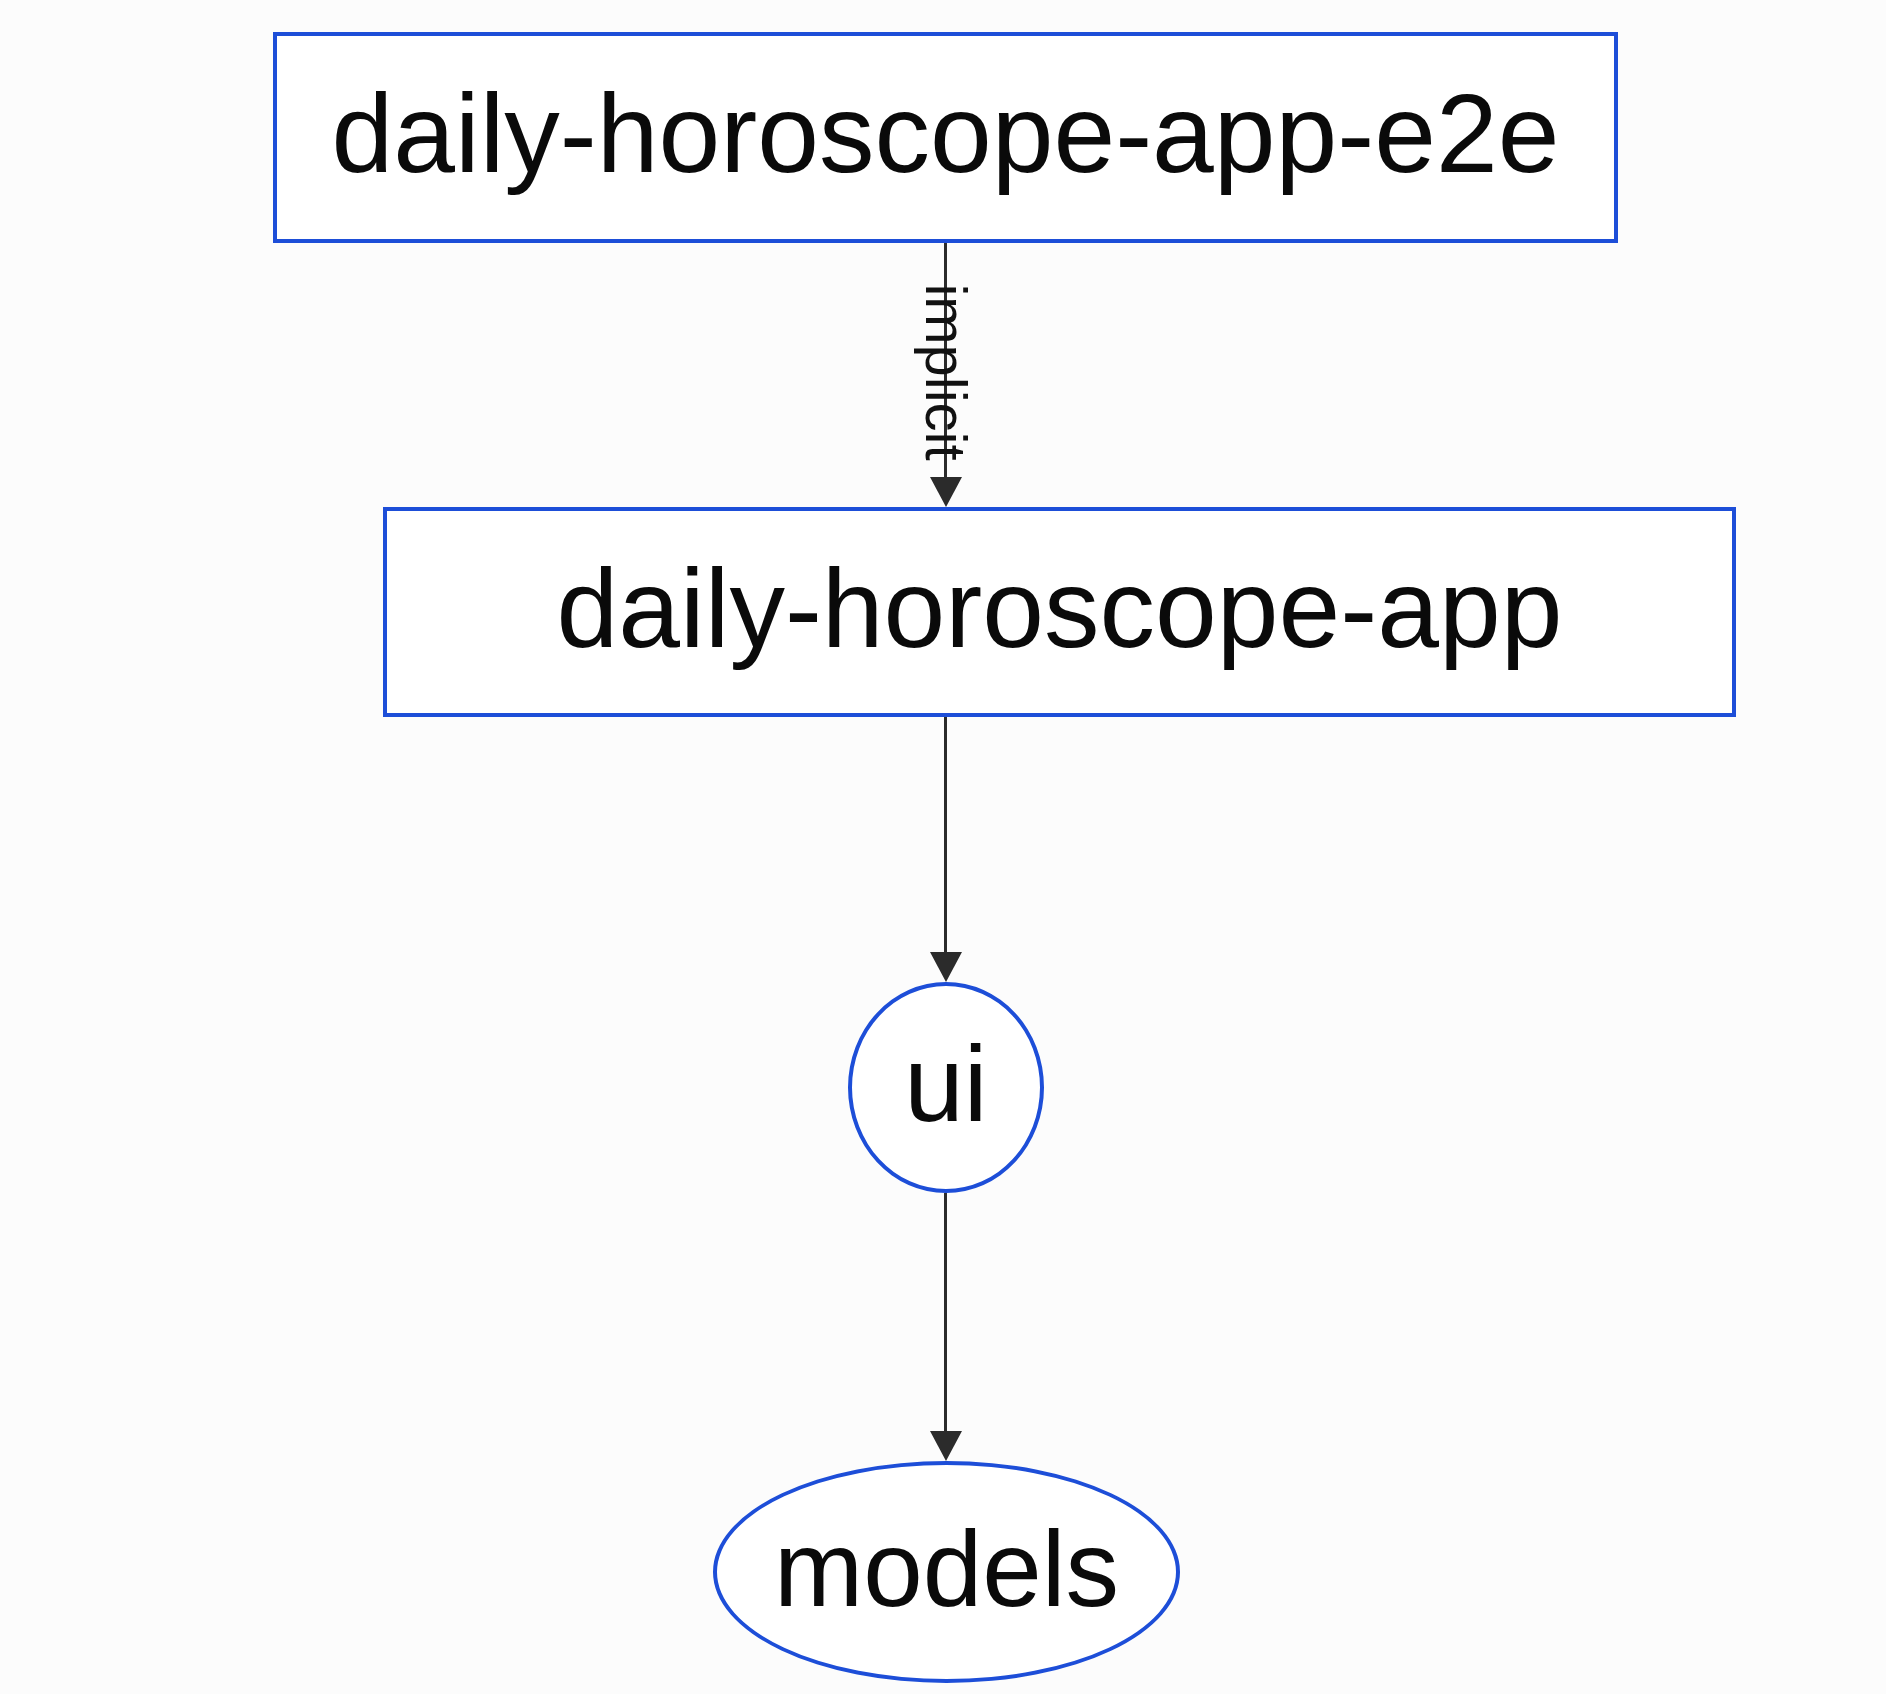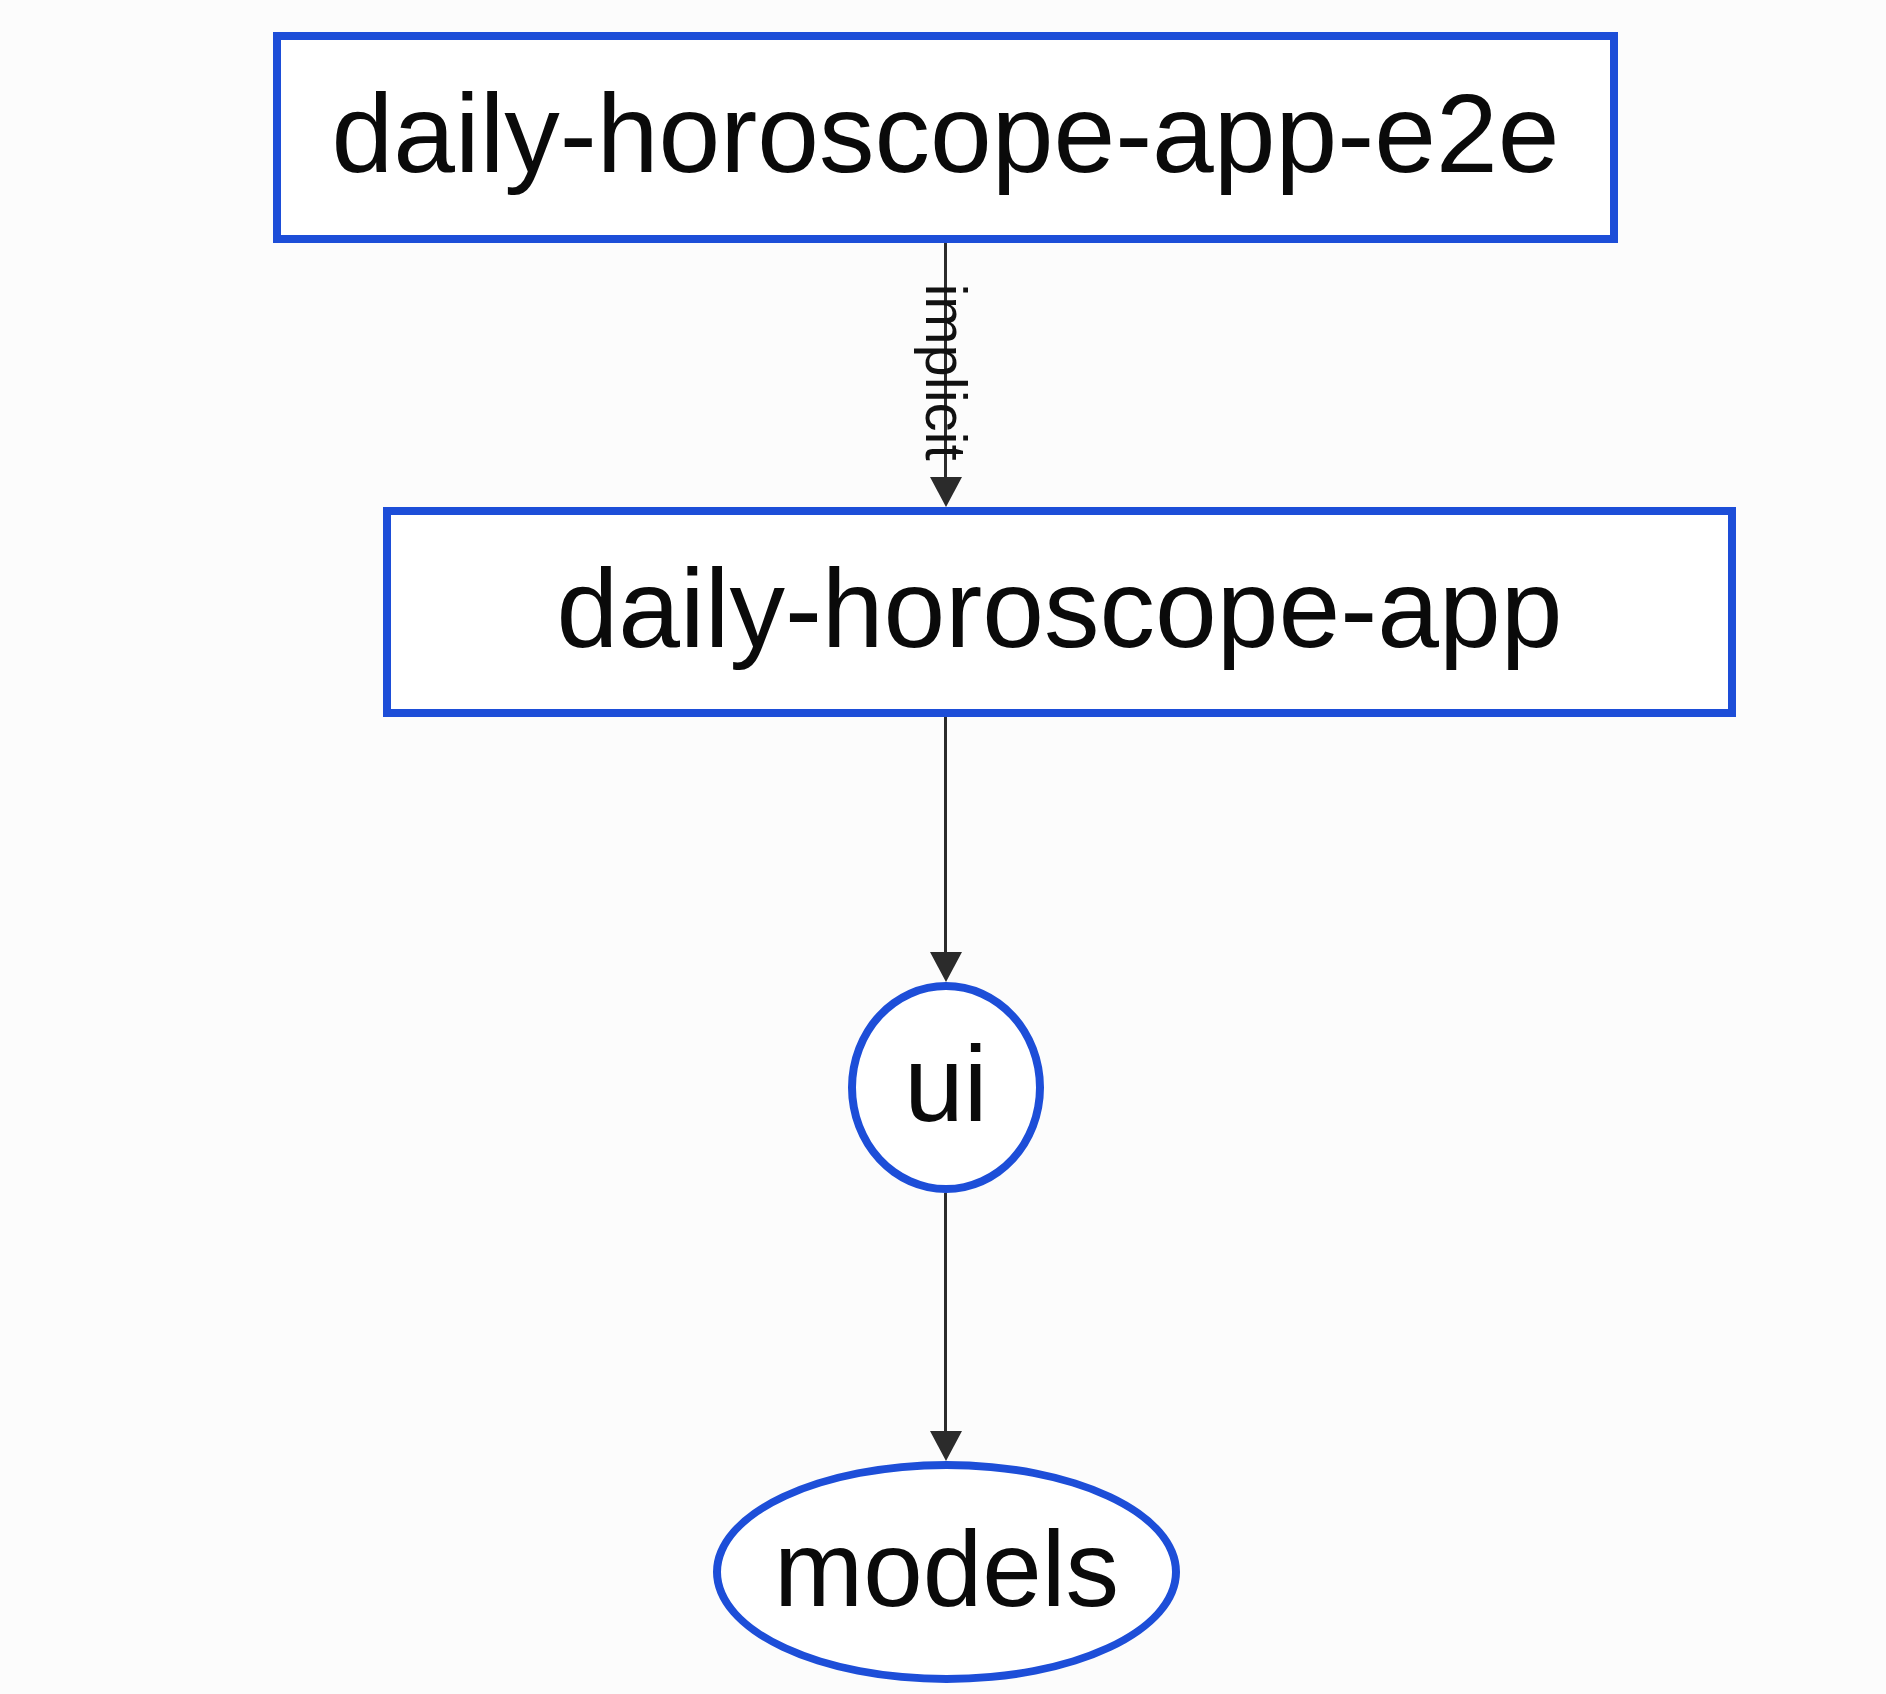--- a/index.html
+++ b/index.html
@@ -12,21 +12,21 @@
     width: 1886px;
     height: 1694px;
     background: #fcfcfc;
     font-family: "Liberation Sans", sans-serif;
     overflow: hidden;
   }
   .node {
     position: absolute;
     box-sizing: border-box;
     background: #ffffff;
-    border: 8px solid #1d4ed8;
+    border: 4px solid #1d4ed8;
     display: flex;
     align-items: center;
     justify-content: center;
     color: #0a0a0a;
   }
   .node.rect {
     font-size: 111px;
   }
   .node.ellipse {
     border-radius: 50%;

